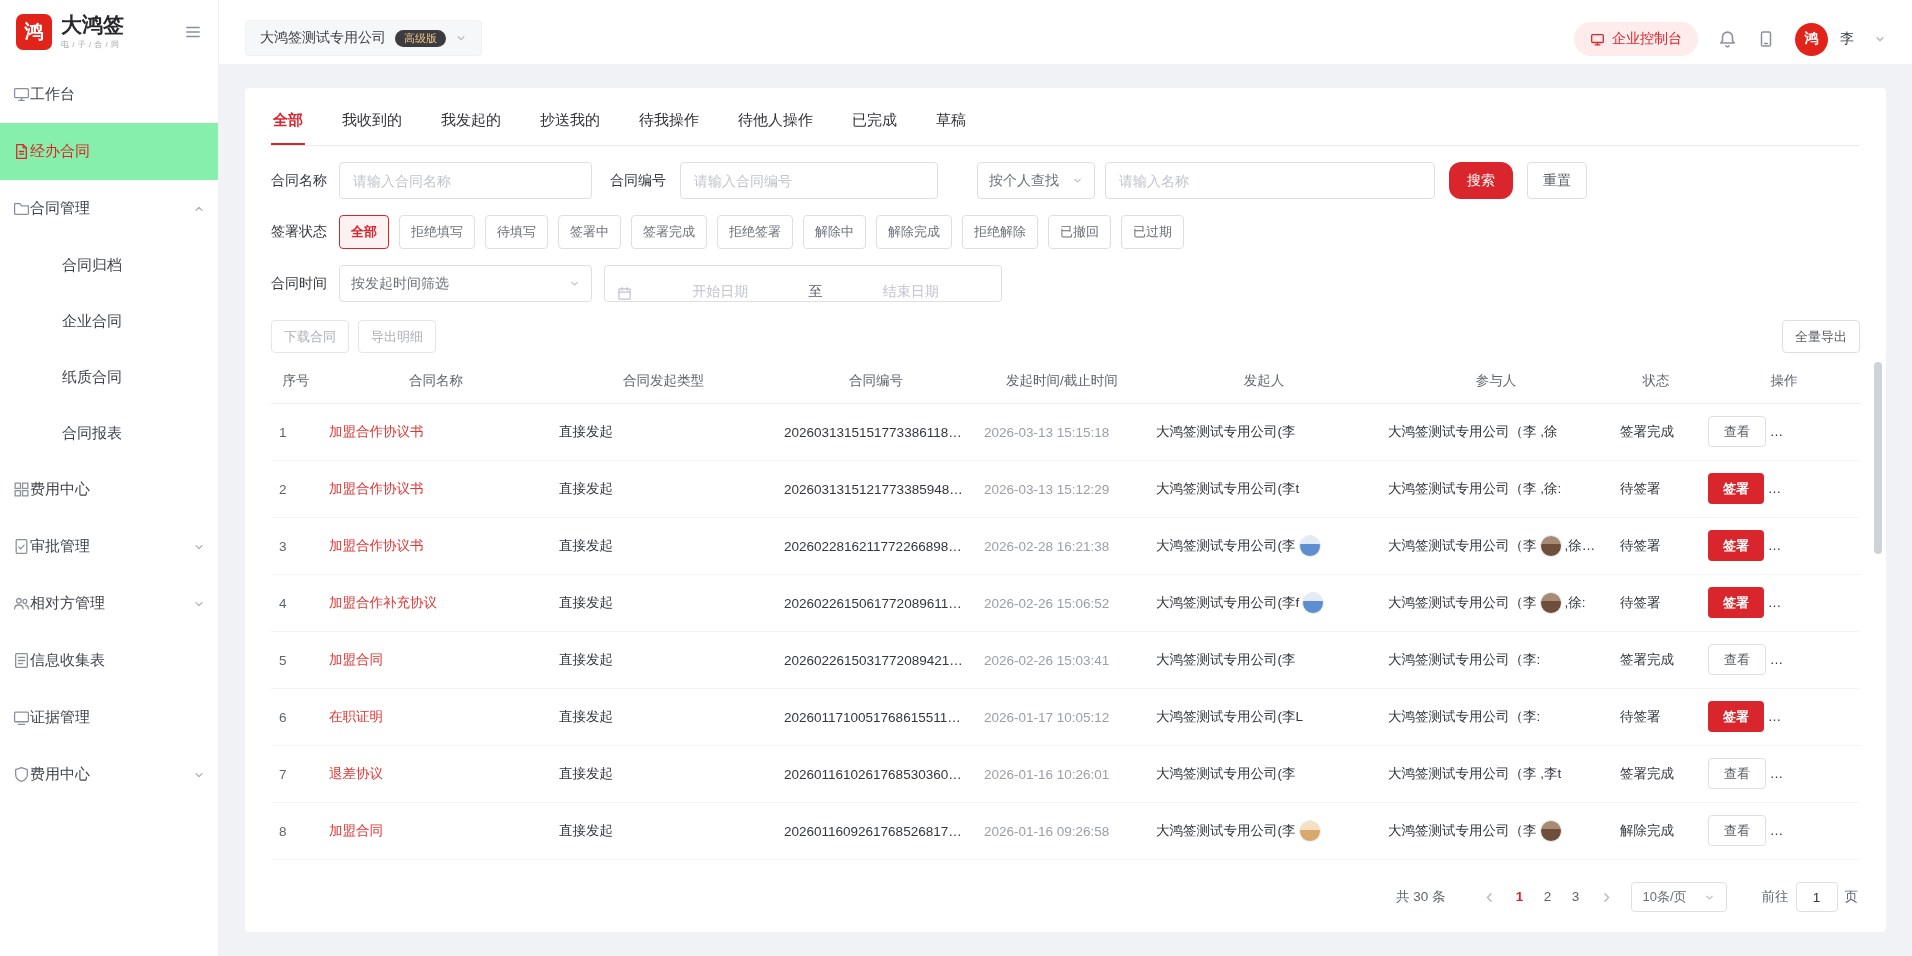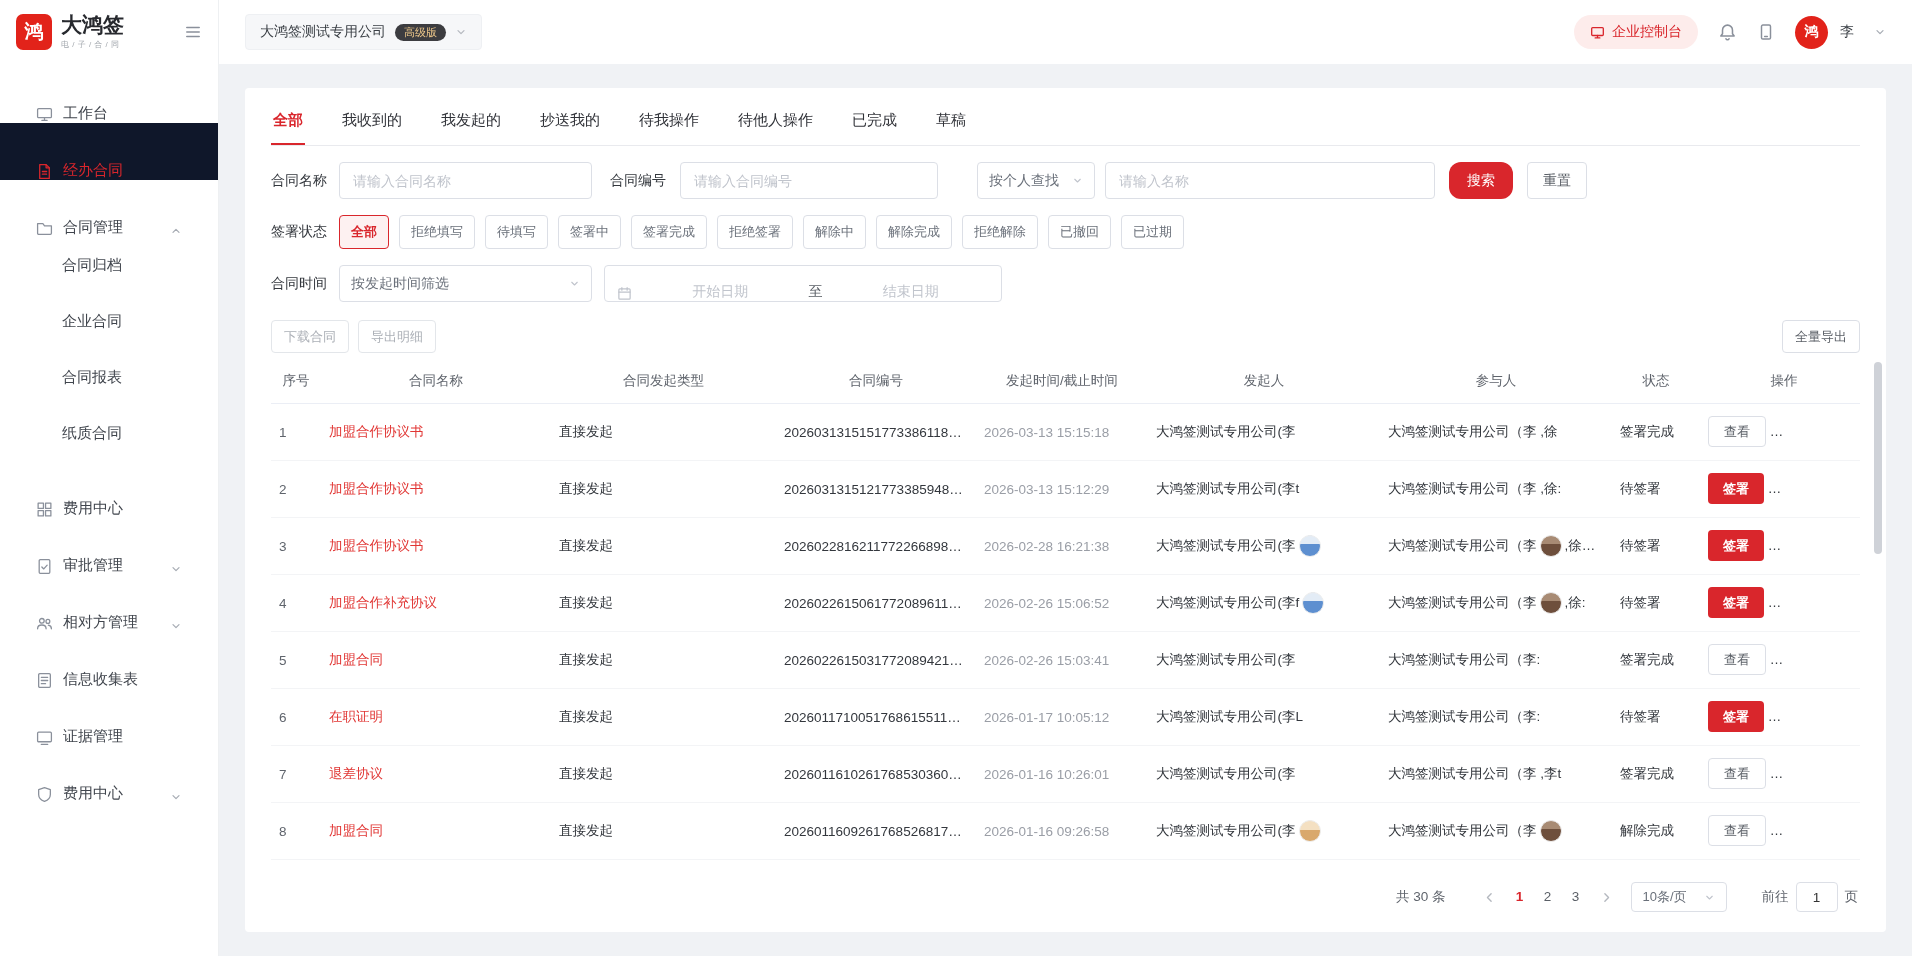--- a/index.html
+++ b/index.html
@@ -8,32 +8,32 @@
   .app{display:flex;height:100%}
 
   
   .sidebar{width:219px;background:#fff;border-right:1px solid #eef0f2;flex-shrink:0;display:flex;flex-direction:column}
   .logo-row{height:64px;display:flex;align-items:center;padding:0 16px;gap:9px;flex-shrink:0}
   .logo-mark{width:36px;height:36px;background:#e2231a;border-radius:7px;color:#fff;display:flex;align-items:center;justify-content:center;font-size:19px;font-weight:bold;flex-shrink:0}
   .logo-name{font-size:21px;font-weight:700;color:#27292e;line-height:1}
   .logo-sub{font-size:8px;color:#a2a7ad;margin-top:4px;letter-spacing:.5px}
   .collapse{margin-left:auto;color:#8a909b;display:flex;cursor:pointer}
   .nav{flex:1;overflow:hidden;padding-top:2px}
-  .nav-item{height:57px;display:flex;align-items:flex-end;padding:0 36px;gap:10px;font-size:15px;color:#40454d;cursor:pointer}
+  .nav-item{height:57px;display:flex;align-items:center;padding:0 13px;gap:0;font-size:15px;color:#40454d;cursor:pointer}
   .nav-item .nav-ic{color:#8a909b;display:flex}
-  .nav-item.active{background:#0f172a;color:#d9262c}
+  .nav-item.active{background:#86efac;color:#d9262c}
   .nav-item.active .nav-ic{color:#d9262c}
   .nav-item .chev{margin-left:auto;color:#a6abb3}
   .sub-item{height:56px;display:flex;align-items:center;padding-left:62px;font-size:15px;color:#40454d;cursor:pointer}
   .chev{display:inline-flex}
   .chev.up{transform:rotate(180deg)}
 
   
   .main{flex:1;display:flex;flex-direction:column;min-width:0}
-  .topbar{height:64px;background:#fff;display:flex;align-items:center;padding:0 26px;flex-shrink:0}
+  .topbar{height:64px;background:#fff;display:flex;align-items:flex-end;padding:8px 26px;flex-shrink:0}
   .company-box{display:flex;align-items:center;gap:9px;background:#f6f7f9;border:1px solid #eef0f3;border-radius:4px;padding:8px 14px;font-size:14px;color:#3a3f45;cursor:pointer}
   .badge{background:#3c3c40;color:#edc78a;font-size:11px;border-radius:9px;padding:3px 9px;line-height:1}
   .company-box .chev{color:#b4b8bf}
   .top-right{margin-left:auto;display:flex;align-items:center;gap:20px}
   .console-btn{display:flex;align-items:center;gap:7px;background:#fdeceb;color:#d9262c;border:none;border-radius:17px;padding:8px 16px;font-size:14px;cursor:pointer;font-family:inherit}
   .top-icon{color:#8a909b;display:flex;cursor:pointer}
   .avatar{width:33px;height:33px;border-radius:50%;background:#e2231a;color:#fff;display:flex;align-items:center;justify-content:center;font-size:14px;font-weight:bold;cursor:pointer}
   .user-name{font-size:14px;color:#3a3f45;margin-left:-8px}
   .user-chev{color:#a6abb3;display:flex;cursor:pointer}
 
@@ -146,22 +146,22 @@
           </span>
           <span>合同管理</span>
           <span class="chev up">
             <svg width="12" height="12" viewBox="0 0 16 16">
               <path d="M4 6.2l4 4 4-4" fill="none" stroke="currentColor" stroke-width="1.6" stroke-linecap="round" stroke-linejoin="round"></path>
             </svg>
           </span>
         </div>
         <div class="sub-item">合同归档</div>
         <div class="sub-item">企业合同</div>
+        <div class="sub-item">纸质合同</div>
         <div class="sub-item">合同报表</div>
-        <div class="sub-item">纸质合同</div>
         <div class="nav-item">
           <span class="nav-ic">
             <svg width="17" height="17" viewBox="0 0 16 16" fill="none" stroke="currentColor" stroke-width="1.2" stroke-linecap="round" stroke-linejoin="round">
               <rect x="2" y="2" width="5" height="5"></rect>
               <rect x="9" y="2" width="5" height="5"></rect>
               <rect x="2" y="9" width="5" height="5"></rect>
               <rect x="9" y="9" width="5" height="5"></rect>
             </svg>
           </span>
           <span>费用中心</span>

